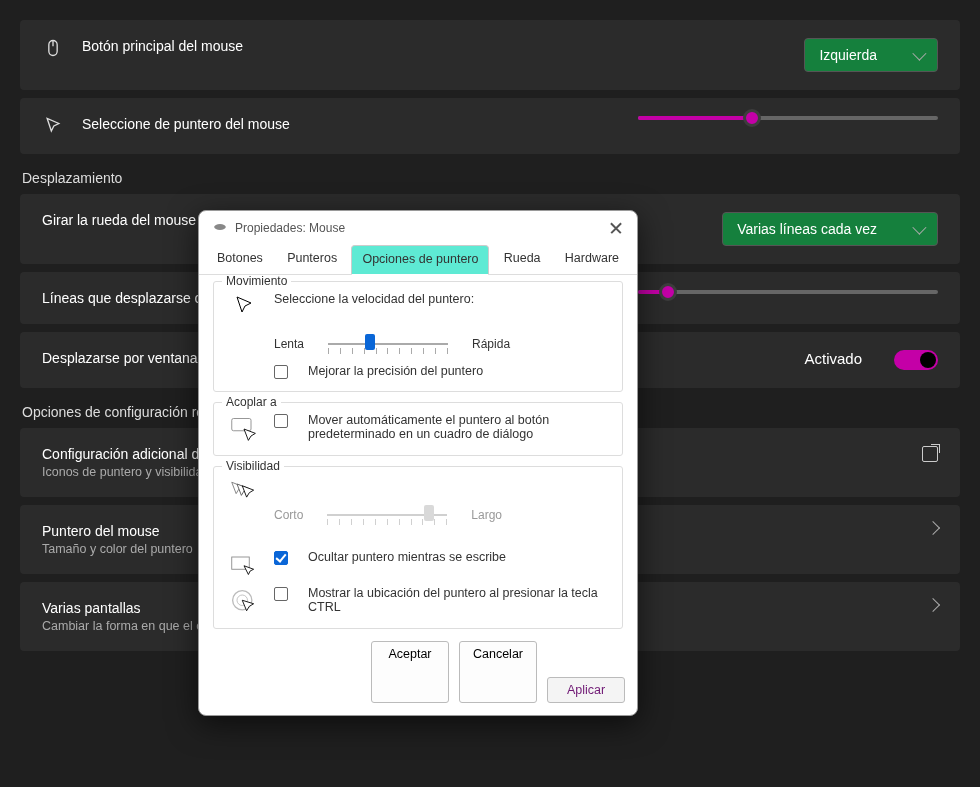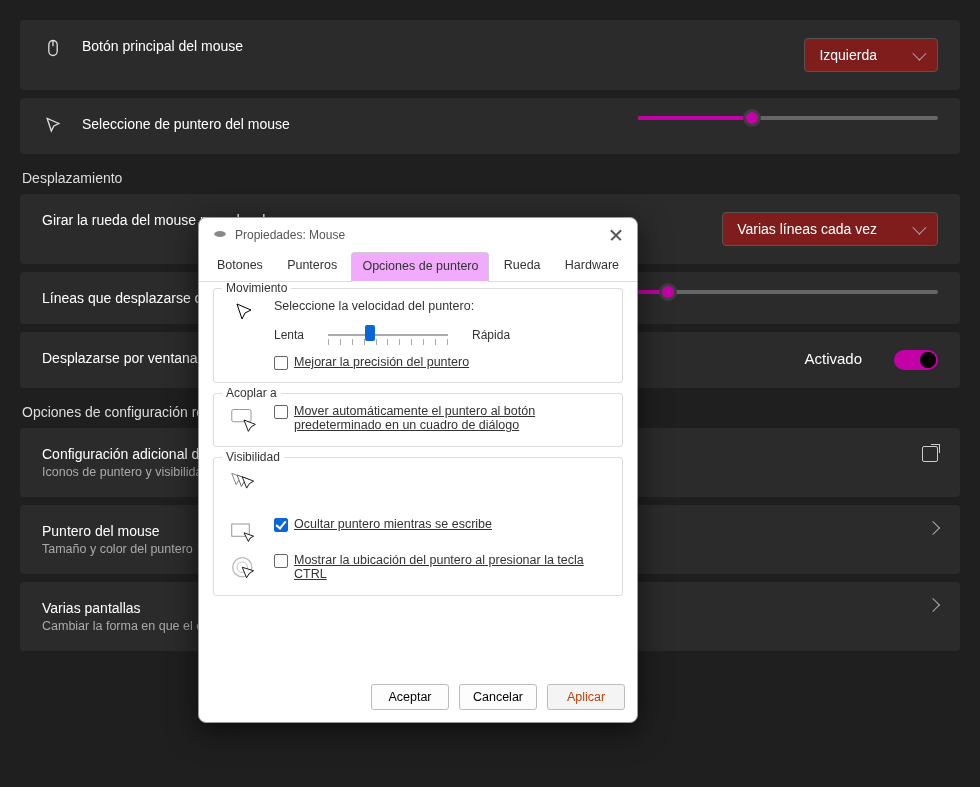--- a/index.html
+++ b/index.html
@@ -18,21 +18,21 @@
   padding: 18px 22px;
   margin-bottom: 8px;
   display: flex;
   align-items: flex-start;
   gap: 18px;
 }
 .row .label { flex: 1; font-size: 14px; }
 .row .sub { color: #aaa; font-size: 12.5px; margin-top: 3px; }
 .section-title { font-size: 14px; color: #ddd; margin: 16px 0 8px 2px; }
 .dropdown {
-  background: #7f1d1d;
+  background: #15803d;
   border: 1px solid #555;
   border-radius: 4px;
   padding: 8px 14px;
   display: flex;
   align-items: center;
   gap: 36px;
   font-size: 14px;
   cursor: pointer;
 }
 .chevron-down { width:10px; height:10px; border-right:1.5px solid #aaa; border-bottom:1.5px solid #aaa; transform: rotate(45deg) translateY(-2px);}
@@ -56,21 +56,21 @@
 .open-icon {
   width:16px; height:16px; border:1.5px solid #ccc; border-radius:2px; position:relative;
 }
 .open-icon::after{
   content:""; position:absolute; top:-3px; right:-3px;
   width:8px; height:8px; border-top:1.5px solid #ccc; border-right:1.5px solid #ccc;
 }
 .icon-slot { width:22px; display:flex; justify-content:center;}
 
 .dialog {
-  position:absolute; left:198px; top:217px;
+  position:absolute; left:198px; top:210px;
   width:440px; height:506px;
   background:#fff; border:1px solid #9a9a9a; border-radius:8px;
   color:#000; box-shadow:0 8px 30px rgba(0,0,0,.6);
   display:flex; flex-direction:column;
 }
 .dlg-titlebar {
   display:flex; align-items:center; justify-content:space-between;
   padding:10px 14px 4px 14px;
 }
 .dlg-titlebar .t { display:flex; align-items:center; gap:8px; font-size:12px; color:#555;}
@@ -83,78 +83,77 @@
 }
 .dlg-close::before{ transform:translate(-50%,-50%) rotate(45deg);}
 .dlg-close::after{ transform:translate(-50%,-50%) rotate(-45deg);}
 .tabs {
   display:flex; gap:0; padding:6px 8px 0 8px; font-size:12.5px;
   border-bottom:1px solid #ddd;
   justify-content:space-between;
 }
 .tab { padding:6px 10px 8px 10px; color:#333; cursor:pointer; }
 .tab.active {
-  background:#f0abfc; border:1px solid #ccc; border-bottom:1px solid #fff;
+  background:#5eead4; border:1px solid #ccc; border-bottom:1px solid #fff;
   border-radius:4px 4px 0 0; margin-bottom:-1px;
 }
 .dlg-body { flex:1; padding:6px 14px 10px 14px; overflow:hidden; }
 .group {
   border:1px solid #ddd; border-radius:3px; padding:10px 12px 12px 12px;
   margin-bottom:10px; position:relative;
 }
 .group-title {
   position:absolute; top:-8px; left:8px; background:#fff;
   padding:0 4px; font-size:12px; color:#333;
 }
 .group-row {
   display:flex; align-items:flex-start; gap:12px; font-size:12.5px; color:#333;
 }
 .icon-cell { width:36px; display:flex; justify-content:center; padding-top:2px;}
 .content-cell { flex:1; }
 .speed-row {
   display:flex; align-items:center; gap:24px; font-size:12px; color:#333;
-  margin-top:10px;
+  margin-top:26px;
 }
 .win-slider {
   position:relative; width:120px; height:24px;
 }
 .win-slider .track {
   position:absolute; left:0; right:0; top:11px; height:2px; background:#aaa;
 }
 .win-slider .ticks {
   position:absolute; left:0; right:0; top:16px; display:flex; justify-content:space-between;
 }
 .win-slider .ticks span { width:1px; height:6px; background:#aaa;}
 .win-slider .wthumb {
   position:absolute; top:2px; width:10px; height:16px; background:#0a66d7;
   border-radius:2px; transform:translateX(-50%);
 }
 .win-chk {
-  display:flex; align-items:flex-start; gap:6px; font-size:12.5px; color:#333;
+  display:flex; align-items:flex-start; gap:20px; font-size:12.5px; color:#333;
   margin-top:8px;
-  text-decoration:underline;
 }
 .win-chk .box {
   width:14px; height:14px; border:1px solid #666; border-radius:2px; background:#fff;
   flex-shrink:0; margin-top:1px; position:relative; cursor:pointer;
 }
 .win-chk .box.checked { background:#0a66d7; border-color:#0a66d7; }
 .win-chk .box.checked::after{
   content:""; position:absolute; left:3px; top:0px; width:4px; height:8px;
   border-right:2px solid #fff; border-bottom:2px solid #fff; transform:rotate(40deg);
 }
 .dlg-footer {
   display:flex; gap:10px; justify-content:flex-end; padding:8px 12px 12px 12px;
 }
 .btn {
   min-width:78px; padding:5px 8px; font-size:12.5px;
   background:#fdfdfd; border:1px solid #bbb; border-radius:3px; cursor:pointer;
   text-align:center;
 }
-.btn.disabled { color:#c2410c; background:#f4f4f4;}
+.btn.disabled { color:#701a75; background:#f4f4f4;margin-top:36px;}
 .cursor-svg { width:20px; height:20px; }
 </style>
 </head>
 <body>
 
 <div class="settings-bg">
 
   <div class="row">
     <span class="icon-slot">
       <svg class="cursor-svg" viewBox="0 0 24 24" fill="none" stroke="#ddd" stroke-width="1.6">
@@ -321,20 +320,41 @@
 
       <div class="group-row">
         <div class="icon-cell">
           <svg width="28" height="24" viewBox="0 0 32 24">
               <path d="M2 2 l5 13 3-5 5-3z" fill="#fff" stroke="#777"></path>
               <path d="M8 4 l5 13 3-5 5-3z" fill="#fff" stroke="#555"></path>
               <path d="M14 6 l5 13 3-5 5-3z" fill="#fff" stroke="#000"></path>
             </svg>
         </div>
         <div class="content-cell">
+          <div class="speed-row" style="color:#999">
+            <span>Corto</span>
+            <div class="win-slider" style="opacity:.55">
+              <div class="track"></div>
+              <div class="ticks">
+                  <span></span>
+                  <span></span>
+                  <span></span>
+                  <span></span>
+                  <span></span>
+                  <span></span>
+                  <span></span>
+                  <span></span>
+                  <span></span>
+                  <span></span>
+                  <span></span>
+                </div>
+              <div class="wthumb" style="left:85%; background:#bbb"></div>
+            </div>
+            <span>Largo</span>
+          </div>
         </div>
       </div>
 
       <div class="group-row" style="margin-top:23px">
         <div class="icon-cell">
           <svg width="28" height="24" viewBox="0 0 32 24">
               <rect x="2" y="4" width="20" height="14" fill="#fff" stroke="#888"></rect>
               <path d="M16 14 l5 10 2-4 4-2z" fill="#fff" stroke="#000"></path>
             </svg>
         </div>

